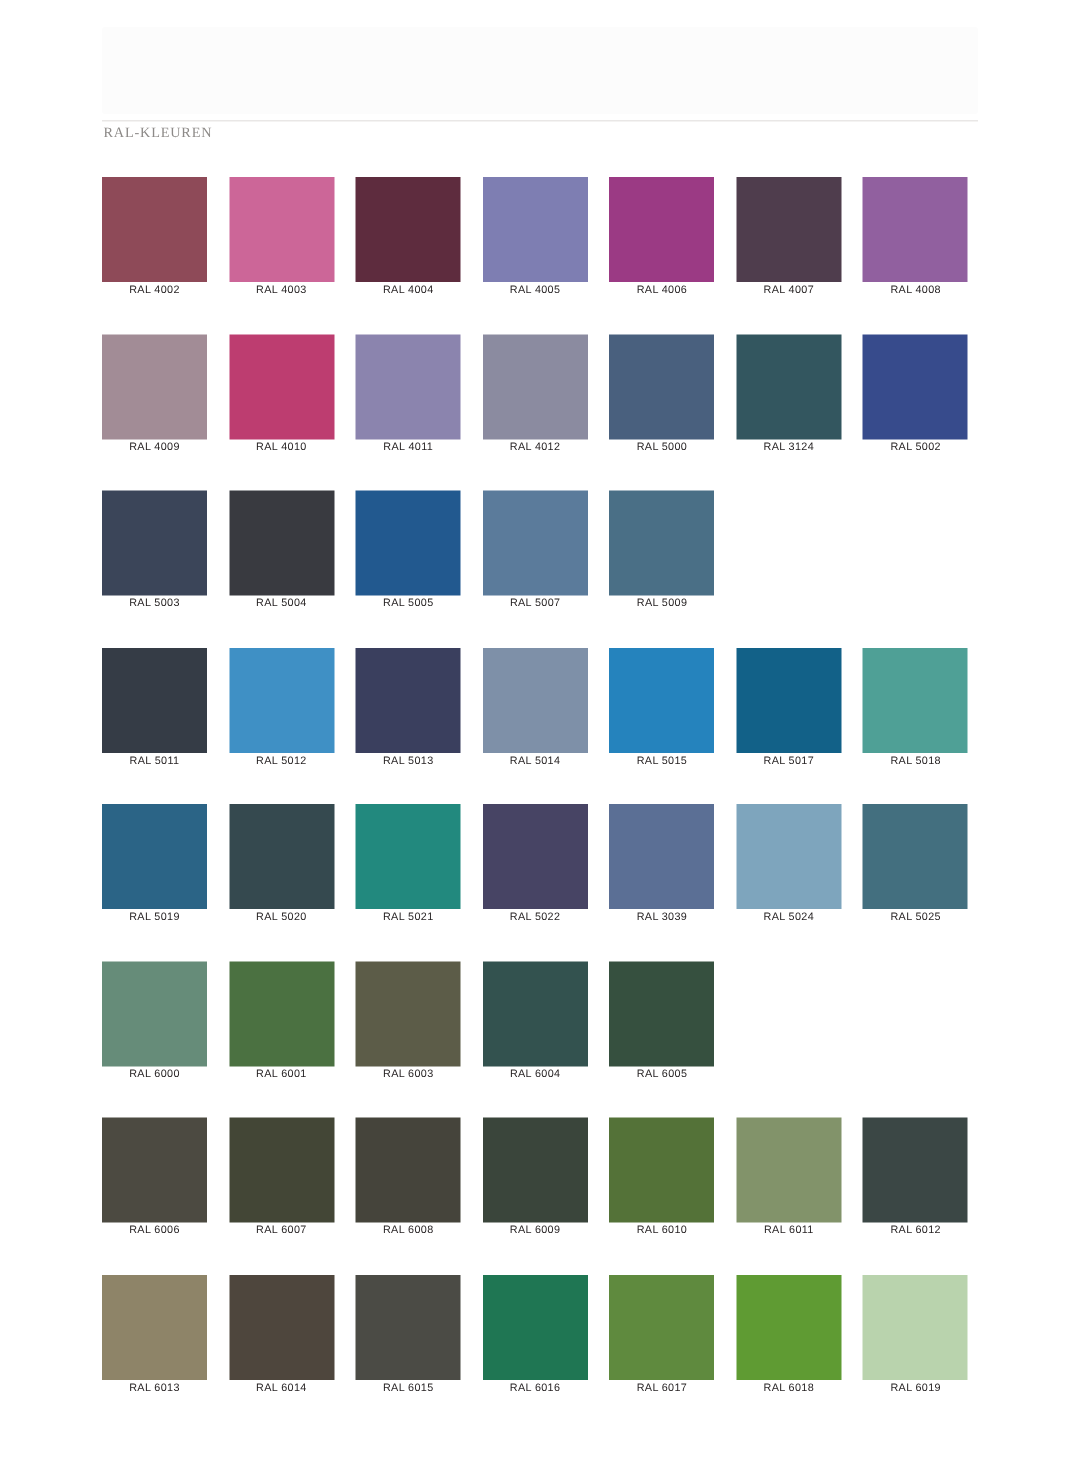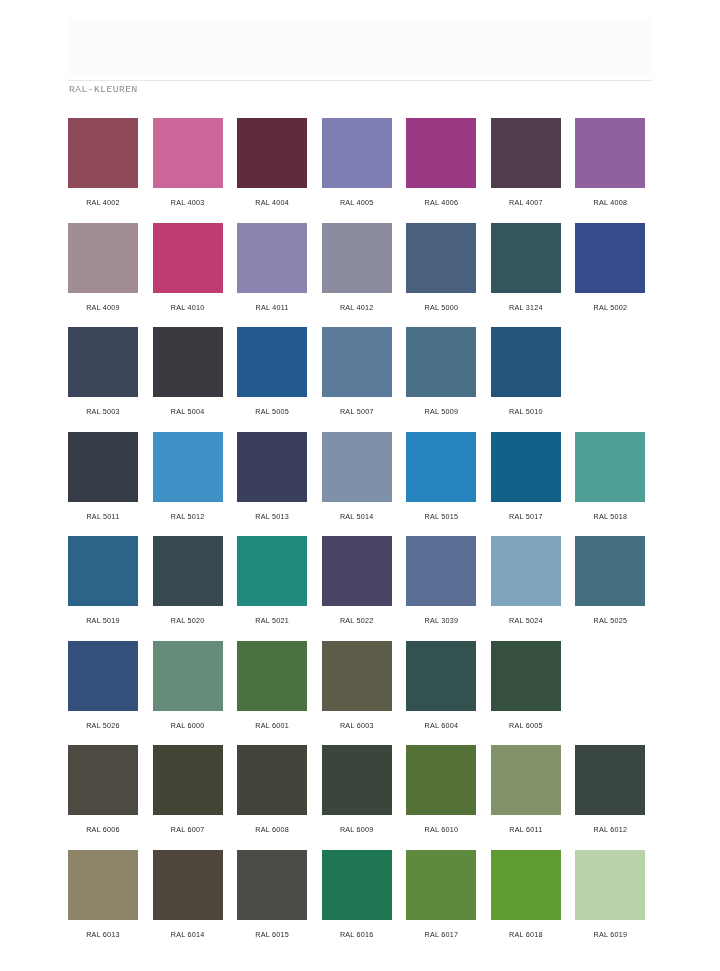--- a/index.html
+++ b/index.html
@@ -45,21 +45,21 @@
     background: #e9e7e6;
   }
 
   .section-title {
     position: absolute;
     left: 69px;
     top: 84px;
     font-size: 9.5px;
     letter-spacing: 0.55px;
     color: #8d8a88;
-    font-family: Liberation Mono, monospace;
+    font-family: Liberation Serif, serif;
     white-space: nowrap;
   }
 
   .grid {
     position: absolute;
     left: 68px;
     top: 118px;
     width: 592px;
   }
 
@@ -76,21 +76,20 @@
     align-items: flex-start;
   }
 
   .swatch {
     width: 70px;
     height: 70px;
     display: block;
   }
 
   .swatch-label {
-    margin-top: 10px;
     width: 70px;
     text-align: center;
     font-size: 7.2px;
     letter-spacing: 0.25px;
     color: #231f20;
     font-family: "Liberation Sans", sans-serif;
     white-space: nowrap;
   }
 </style>
 </head>
@@ -178,24 +177,20 @@
           <div class="swatch-label">RAL 5005</div>
         </div>
         <div class="cell">
           <div class="swatch" style="background: rgb(91, 123, 155);"></div>
           <div class="swatch-label">RAL 5007</div>
         </div>
         <div class="cell">
           <div class="swatch" style="background: rgb(74, 111, 134);"></div>
           <div class="swatch-label">RAL 5009</div>
         </div>
-        <div class="cell">
-          <div class="swatch" style="background: rgb(36, 84, 121);"></div>
-          <div class="swatch-label">RAL 5010</div>
-        </div>
       </div>
       <div class="row">
         <div class="cell">
           <div class="swatch" style="background: rgb(53, 60, 70);"></div>
           <div class="swatch-label">RAL 5011</div>
         </div>
         <div class="cell">
           <div class="swatch" style="background: rgb(63, 144, 197);"></div>
           <div class="swatch-label">RAL 5012</div>
         </div>
@@ -245,24 +240,20 @@
           <div class="swatch" style="background: rgb(126, 165, 189);"></div>
           <div class="swatch-label">RAL 5024</div>
         </div>
         <div class="cell">
           <div class="swatch" style="background: rgb(67, 111, 127);"></div>
           <div class="swatch-label">RAL 5025</div>
         </div>
       </div>
       <div class="row">
         <div class="cell">
-          <div class="swatch" style="background: rgb(52, 80, 123);"></div>
-          <div class="swatch-label">RAL 5026</div>
-        </div>
-        <div class="cell">
           <div class="swatch" style="background: rgb(102, 140, 121);"></div>
           <div class="swatch-label">RAL 6000</div>
         </div>
         <div class="cell">
           <div class="swatch" style="background: rgb(75, 113, 65);"></div>
           <div class="swatch-label">RAL 6001</div>
         </div>
         <div class="cell">
           <div class="swatch" style="background: rgb(92, 92, 72);"></div>
           <div class="swatch-label">RAL 6003</div>

